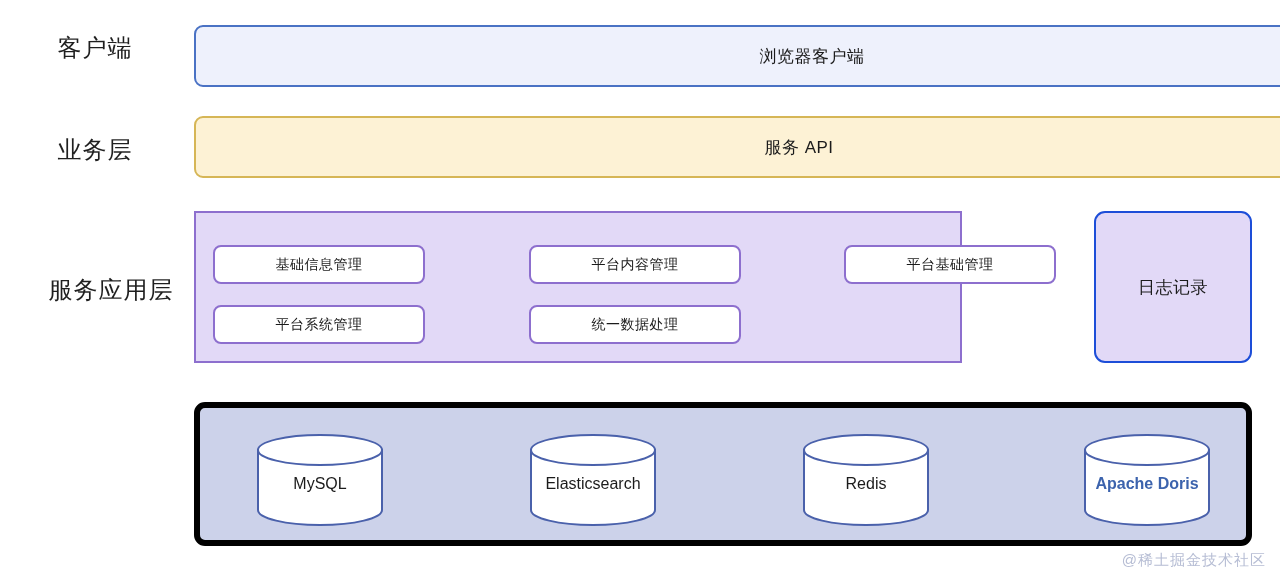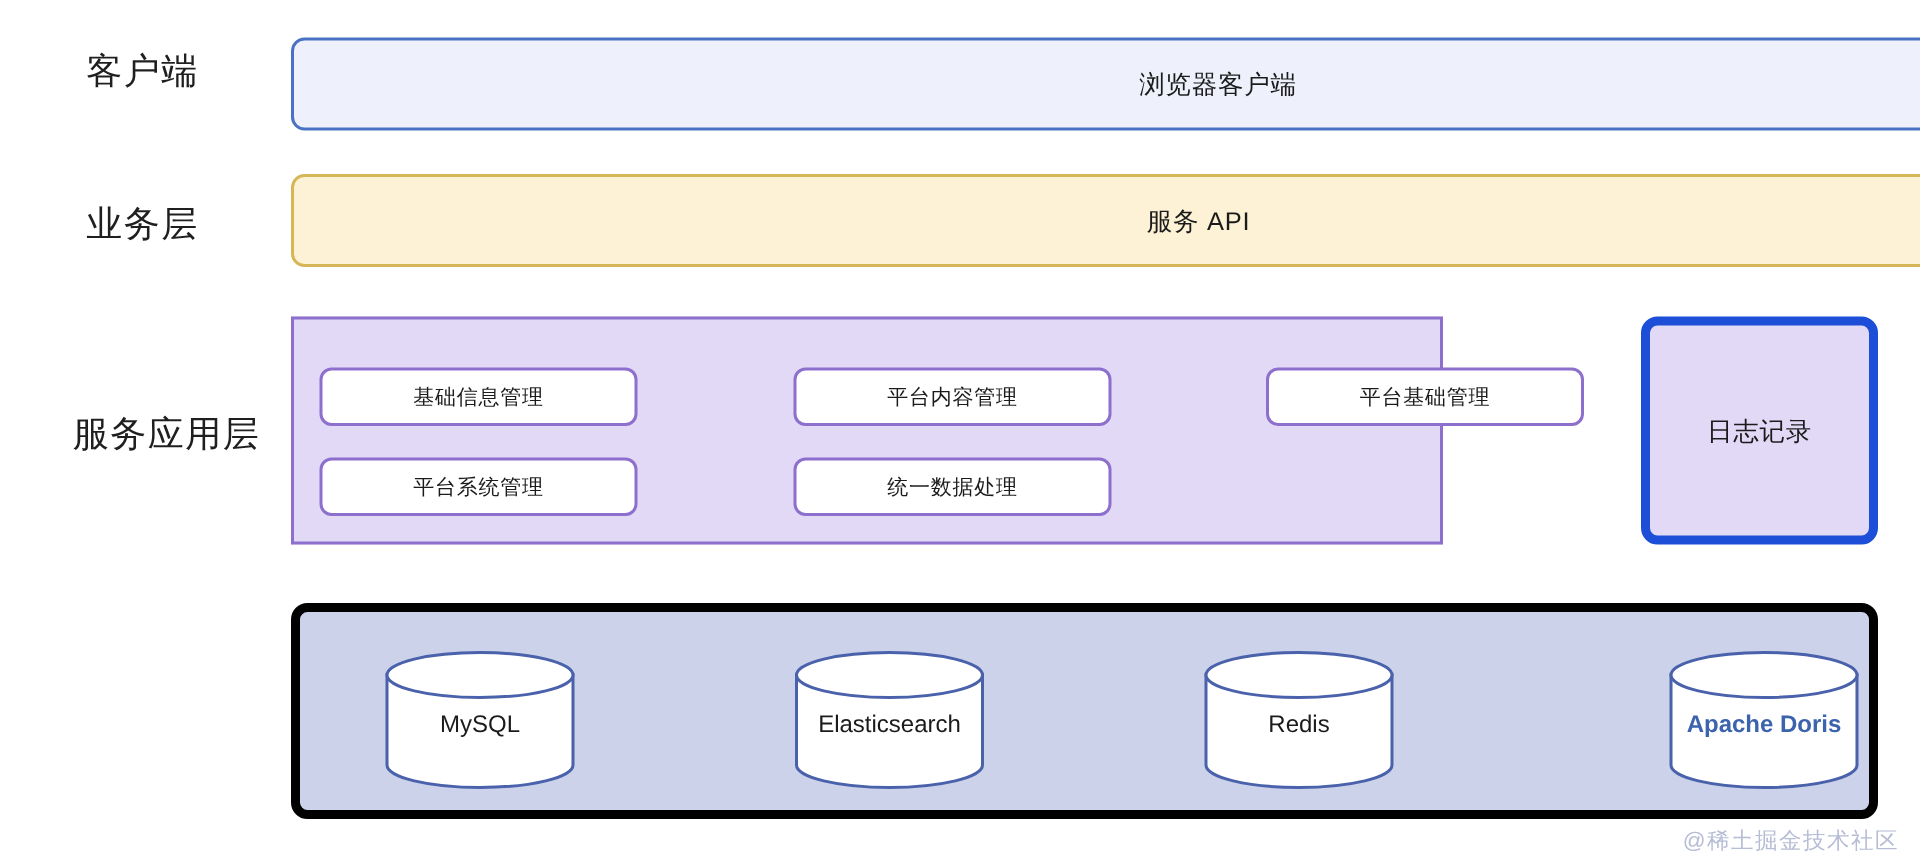--- a/index.html
+++ b/index.html
@@ -85,21 +85,21 @@
     border-radius: 0;
   }
   .panel-log {
     position: absolute;
     box-sizing: border-box;
     left: 1094px;
     top: 211px;
     width: 158px;
     height: 152px;
     background: #e2d9f7;
-    border: 6px solid #1d4ed8;
+    border: 2px solid #1d4ed8;
     border-radius: 11px;
     display: flex;
     align-items: center;
     justify-content: center;
   }
   .panel-log .band-text {
     font-size: 17px;
   }
 
   .svc-card {
@@ -164,21 +164,21 @@
     white-space: nowrap;
   }
   .db-label.accent {
     color: #3c63ad;
     font-weight: bold;
   }
 
   .db-1 { left: 56px; }
   .db-2 { left: 329px; }
   .db-3 { left: 602px; }
-  .db-4 { left: 912px; }
+  .db-4 { left: 883px; }
 
   
   .watermark {
     position: absolute;
     right: 14px;
     bottom: 6px;
     font-size: 15px;
     color: #b6bdd4;
     letter-spacing: 1px;
     white-space: nowrap;

